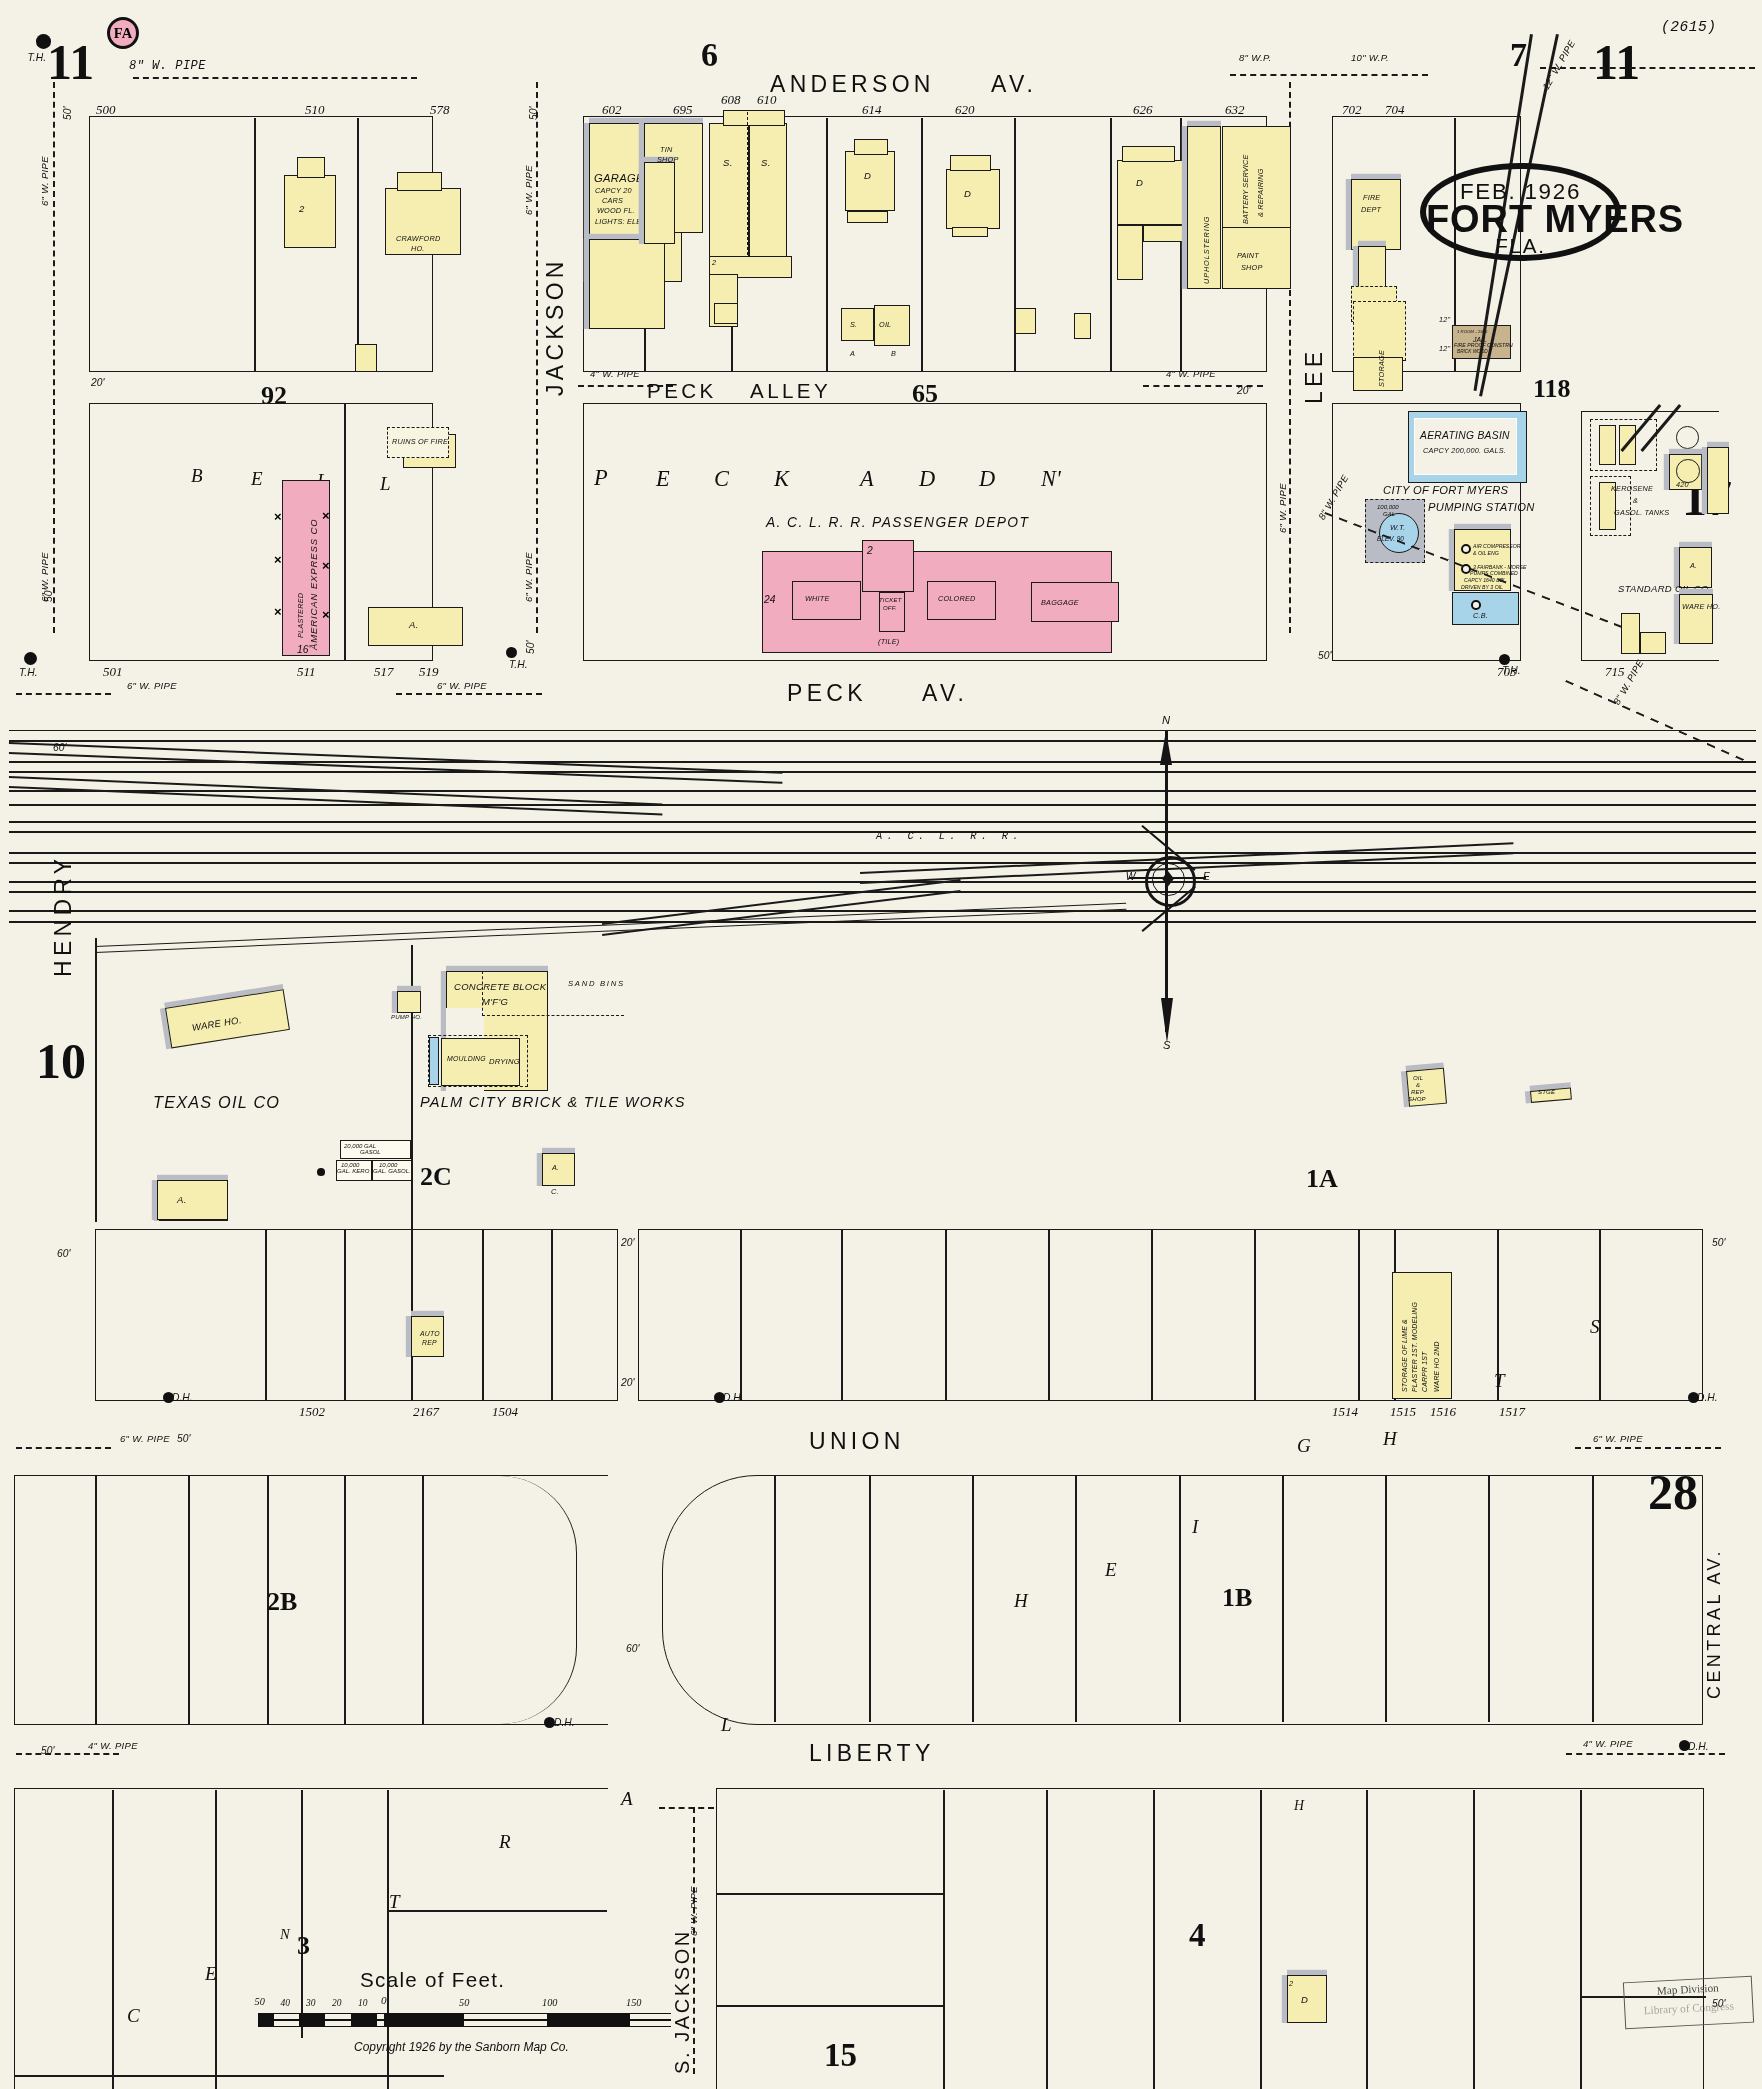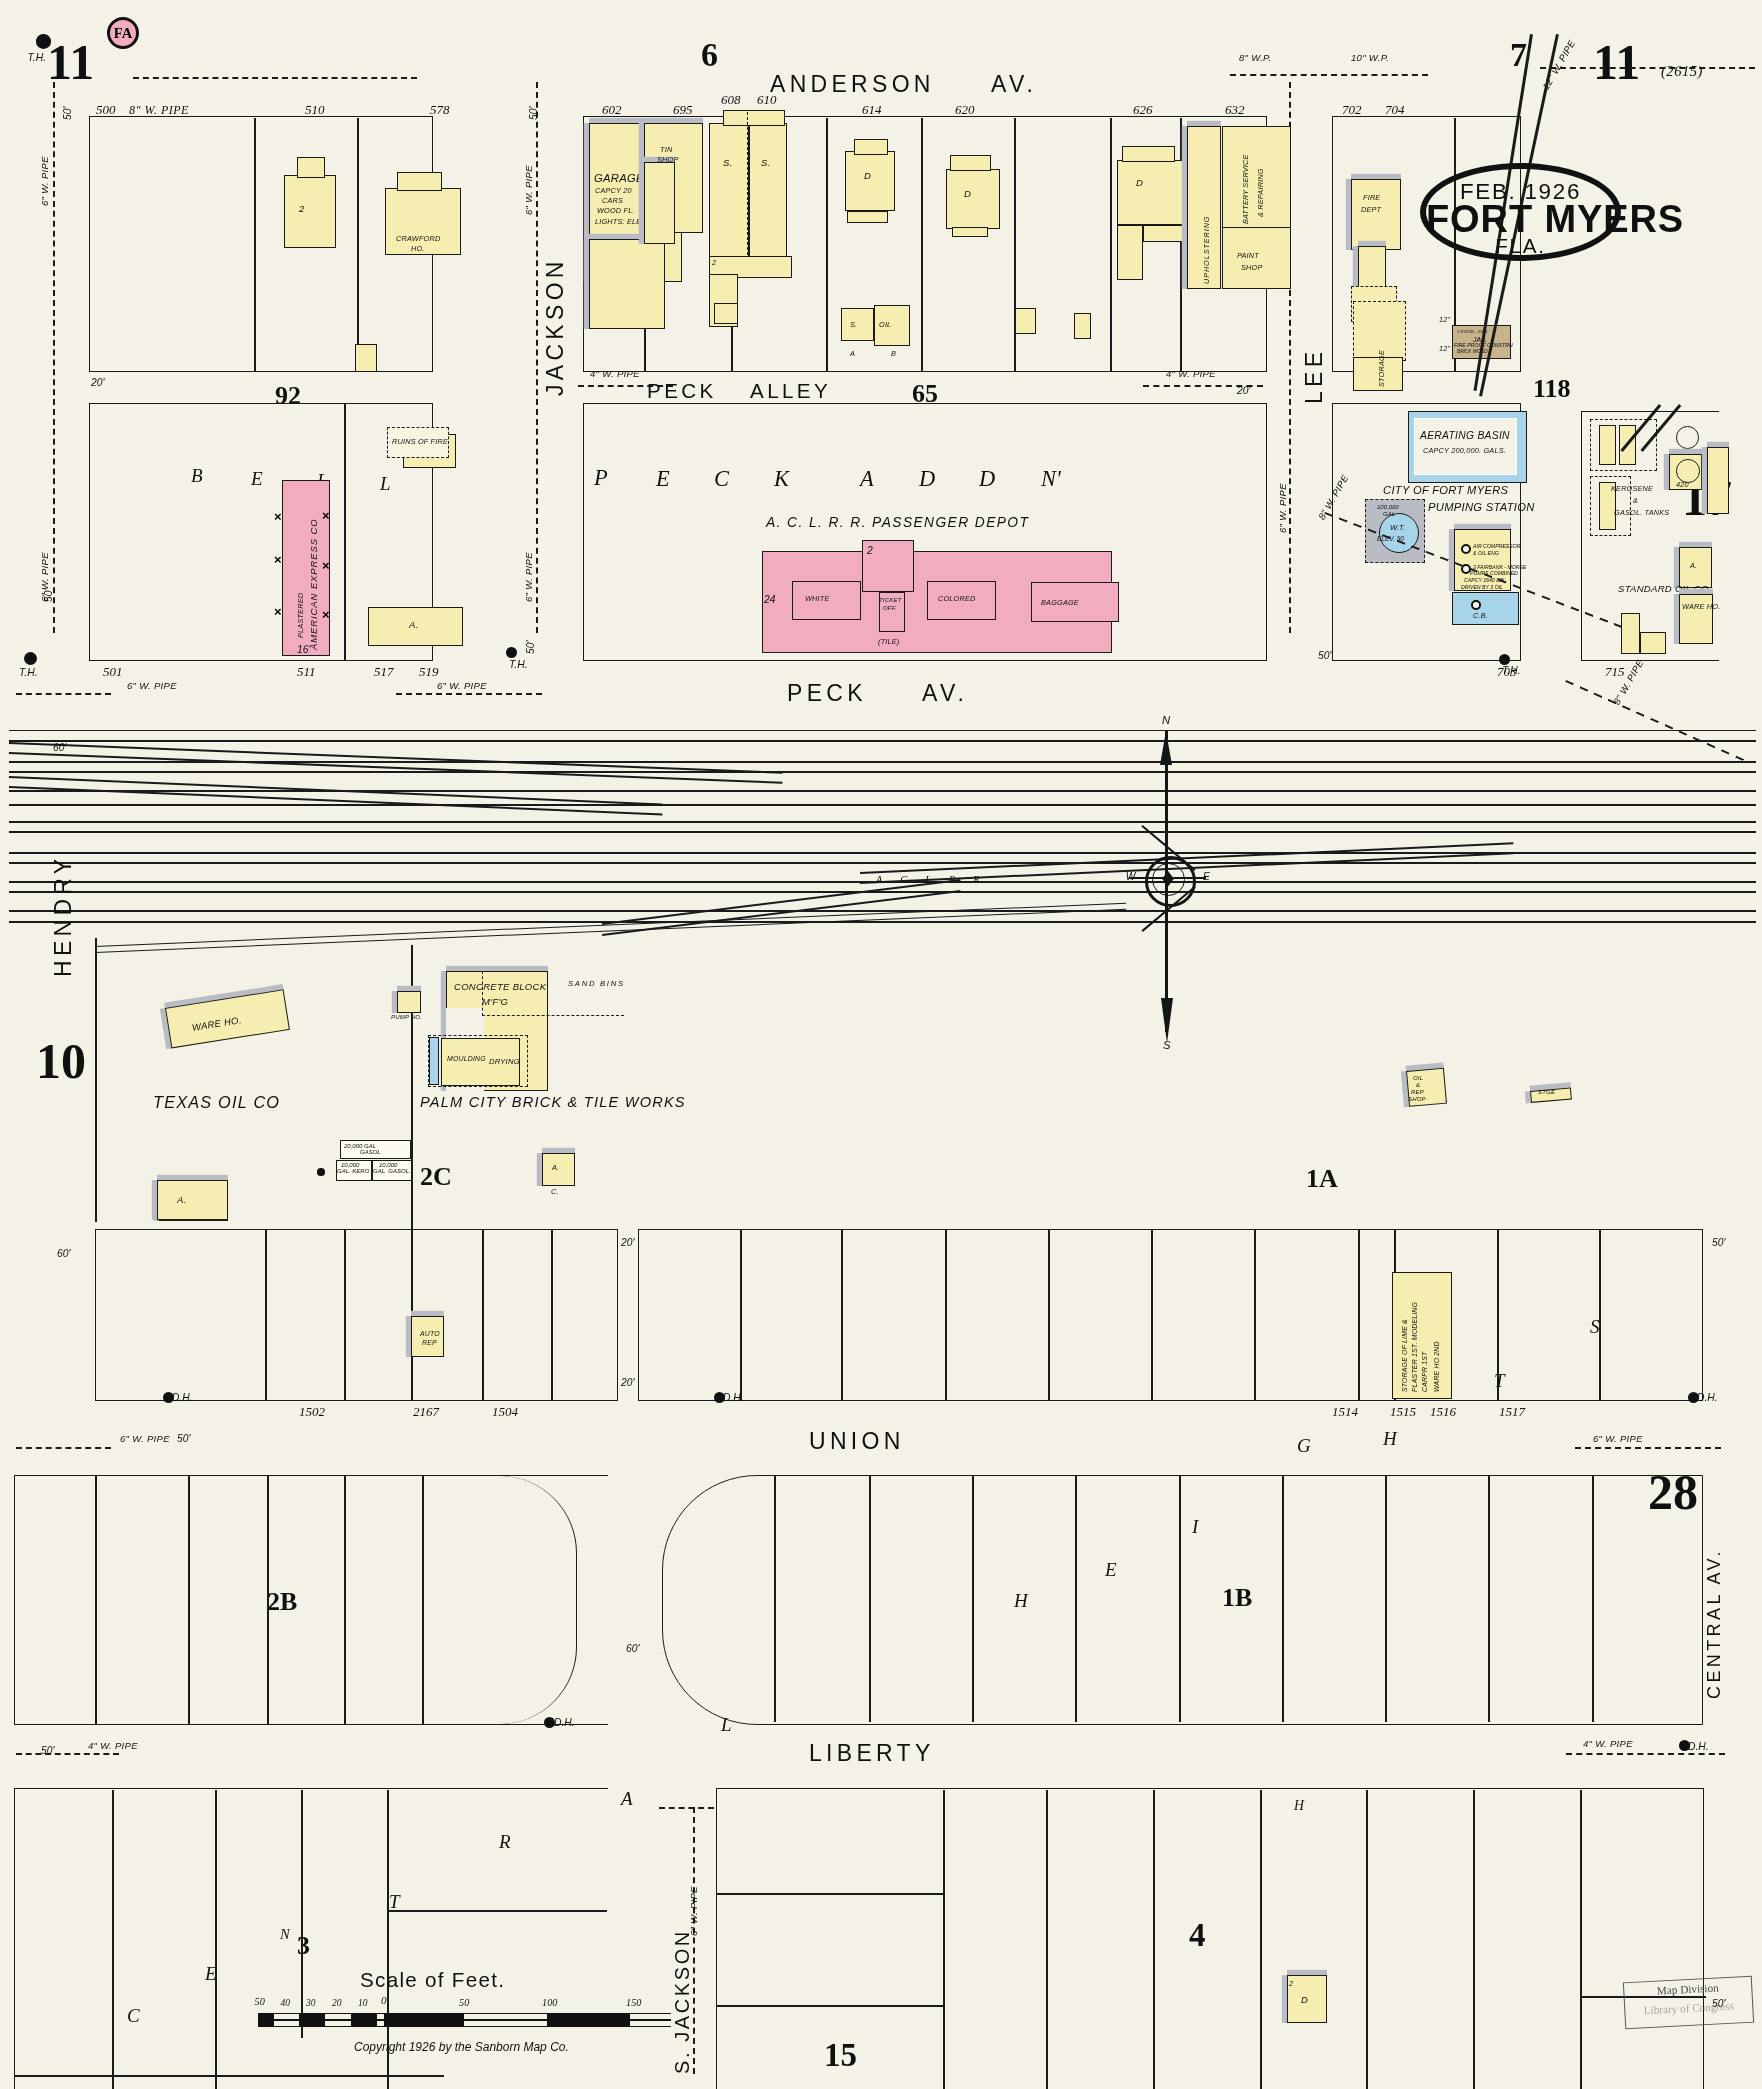--- a/index.html
+++ b/index.html
@@ -28,21 +28,21 @@
   .pipev{position:absolute;border-left:2.6px dashed #1a1a1a;}
   .rail{position:absolute;height:1.7px;background:#1a1a1a;}
   
   .t{position:absolute;white-space:nowrap;color:#101010;font-family:"Liberation Sans",sans-serif;}
   .street{font-size:23px;letter-spacing:4.3px;font-weight:400;}
   .street-sm{font-size:20.6px;letter-spacing:3.4px;}
   .pg{font-size:50px;font-weight:bold;font-family:"Liberation Serif",serif;}
   .pg-sm{font-size:34px;font-weight:bold;font-family:"Liberation Serif",serif;}
   .blknum{font-size:26px;font-weight:bold;font-family:"Liberation Serif",serif;}
   .lotno{font-size:13px;font-style:italic;font-family:"Liberation Serif",serif;}
-  .lbl{font-size:12px;font-style:italic;letter-spacing:0.5px;font-family:Liberation Serif, serif;margin-top:44px;}
+  .lbl{font-size:12px;font-style:italic;letter-spacing:0.5px;font-family:Liberation Mono, monospace;}
   .lbl-s{font-size:9.5px;font-style:italic;letter-spacing:0.3px;}
   .lbl-xs{font-size:7.3px;font-style:italic;letter-spacing:0.2px;}
   .lbl-big{font-size:16.3px;font-style:italic;letter-spacing:1.2px;}
   .occ{font-size:14.6px;font-style:italic;letter-spacing:1.7px;}
   .bl{font-size:19px;font-style:italic;font-family:"Liberation Serif",serif;}
   .mark{font-size:10.3px;font-style:italic;}
   .rot90{transform-origin:0 0;transform:rotate(-90deg);}
   .rotm{transform-origin:0 0;transform:rotate(-60deg);}
   .ctr{text-align:center;}
   
@@ -107,21 +107,21 @@
 
   <div class="lot" style="left:89px;top:116px;width:344px;height:256px;"></div>
   <div class="vline" style="left:254px;top:118px;height:254px;"></div>
   <div class="vline" style="left:357px;top:118px;height:254px;"></div>
   <div class="t lotno" style="left:96px;top:102px;">500</div>
   <div class="t lotno" style="left:305px;top:102px;">510</div>
   <div class="t lotno" style="left:430px;top:102px;">578</div>
   <div class="t mark rot90" style="left:62px;top:120px;">50'</div>
   <div class="t mark rot90" style="left:528px;top:120px;">50'</div>
   <div class="t mark" style="left:91px;top:377px;">20'</div>
-  <div class="t blknum" style="left:275px;top:381px;">92</div>
+  <div class="t blknum" style="left:261px;top:381px;">92</div>
 
   <div class="bldg-y" style="left:284px;top:175px;width:52px;height:73px;"></div>
   <div class="t lbl-s" style="left:299px;top:203px;">2</div>
   <div class="bldg-y" style="left:297px;top:157px;width:27.5px;height:20.6px;"></div>
   <div class="bldg-y" style="left:385px;top:188px;width:76px;height:67px;"></div>
   <div class="bldg-y" style="left:397px;top:172px;width:45px;height:19px;"></div>
   <div class="t lbl-xs" style="left:396px;top:234px;">CRAWFORD</div>
   <div class="t lbl-xs" style="left:411px;top:244px;">HO.</div>
   <div class="bldg-y" style="left:355px;top:344px;width:22.4px;height:27.5px;"></div>
 

